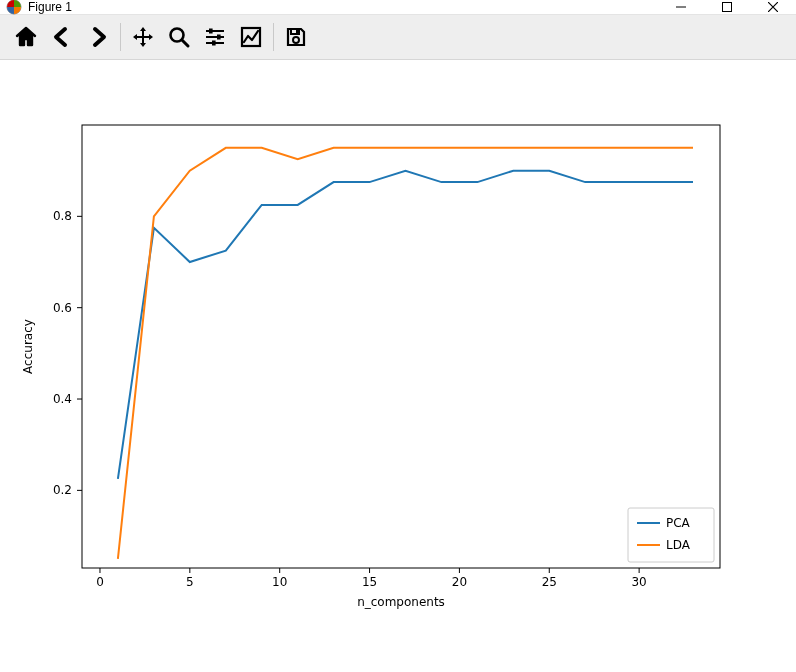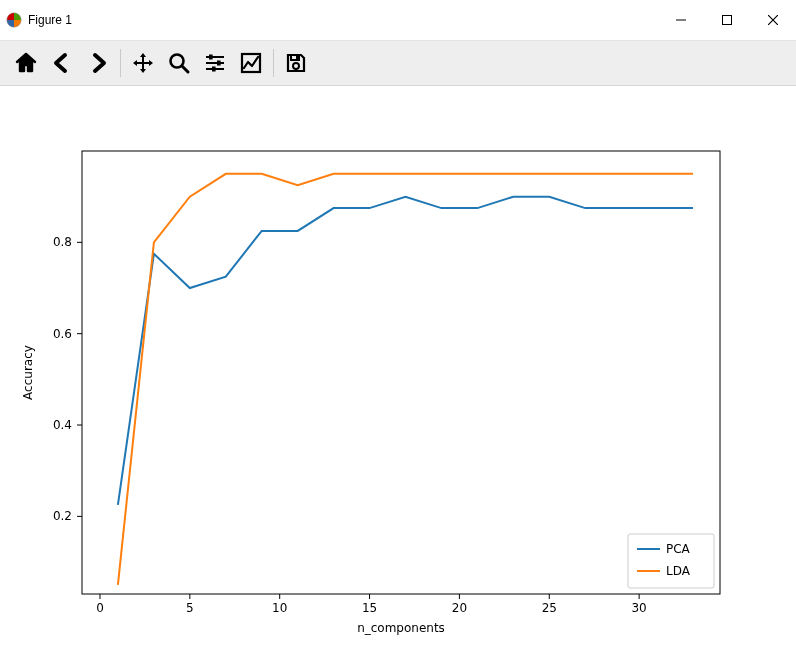--- a/index.html
+++ b/index.html
@@ -7,21 +7,21 @@
     margin: 0; padding: 0;
     width: 796px; height: 672px;
     font-family: "Segoe UI", Arial, sans-serif;
     font-size: 12px;
     background: #fff;
     overflow: hidden;
   }
   .titlebar {
     display: flex;
     align-items: center;
-    height: 40px;
+    height: 14px;
     padding-left: 6px;
     background: #fff;
   }
   .titlebar .app-icon {
     width: 16px; height: 16px;
     margin-right: 6px;
     display: inline-flex;
     align-items: center; justify-content: center;
   }
   .titlebar .title {

